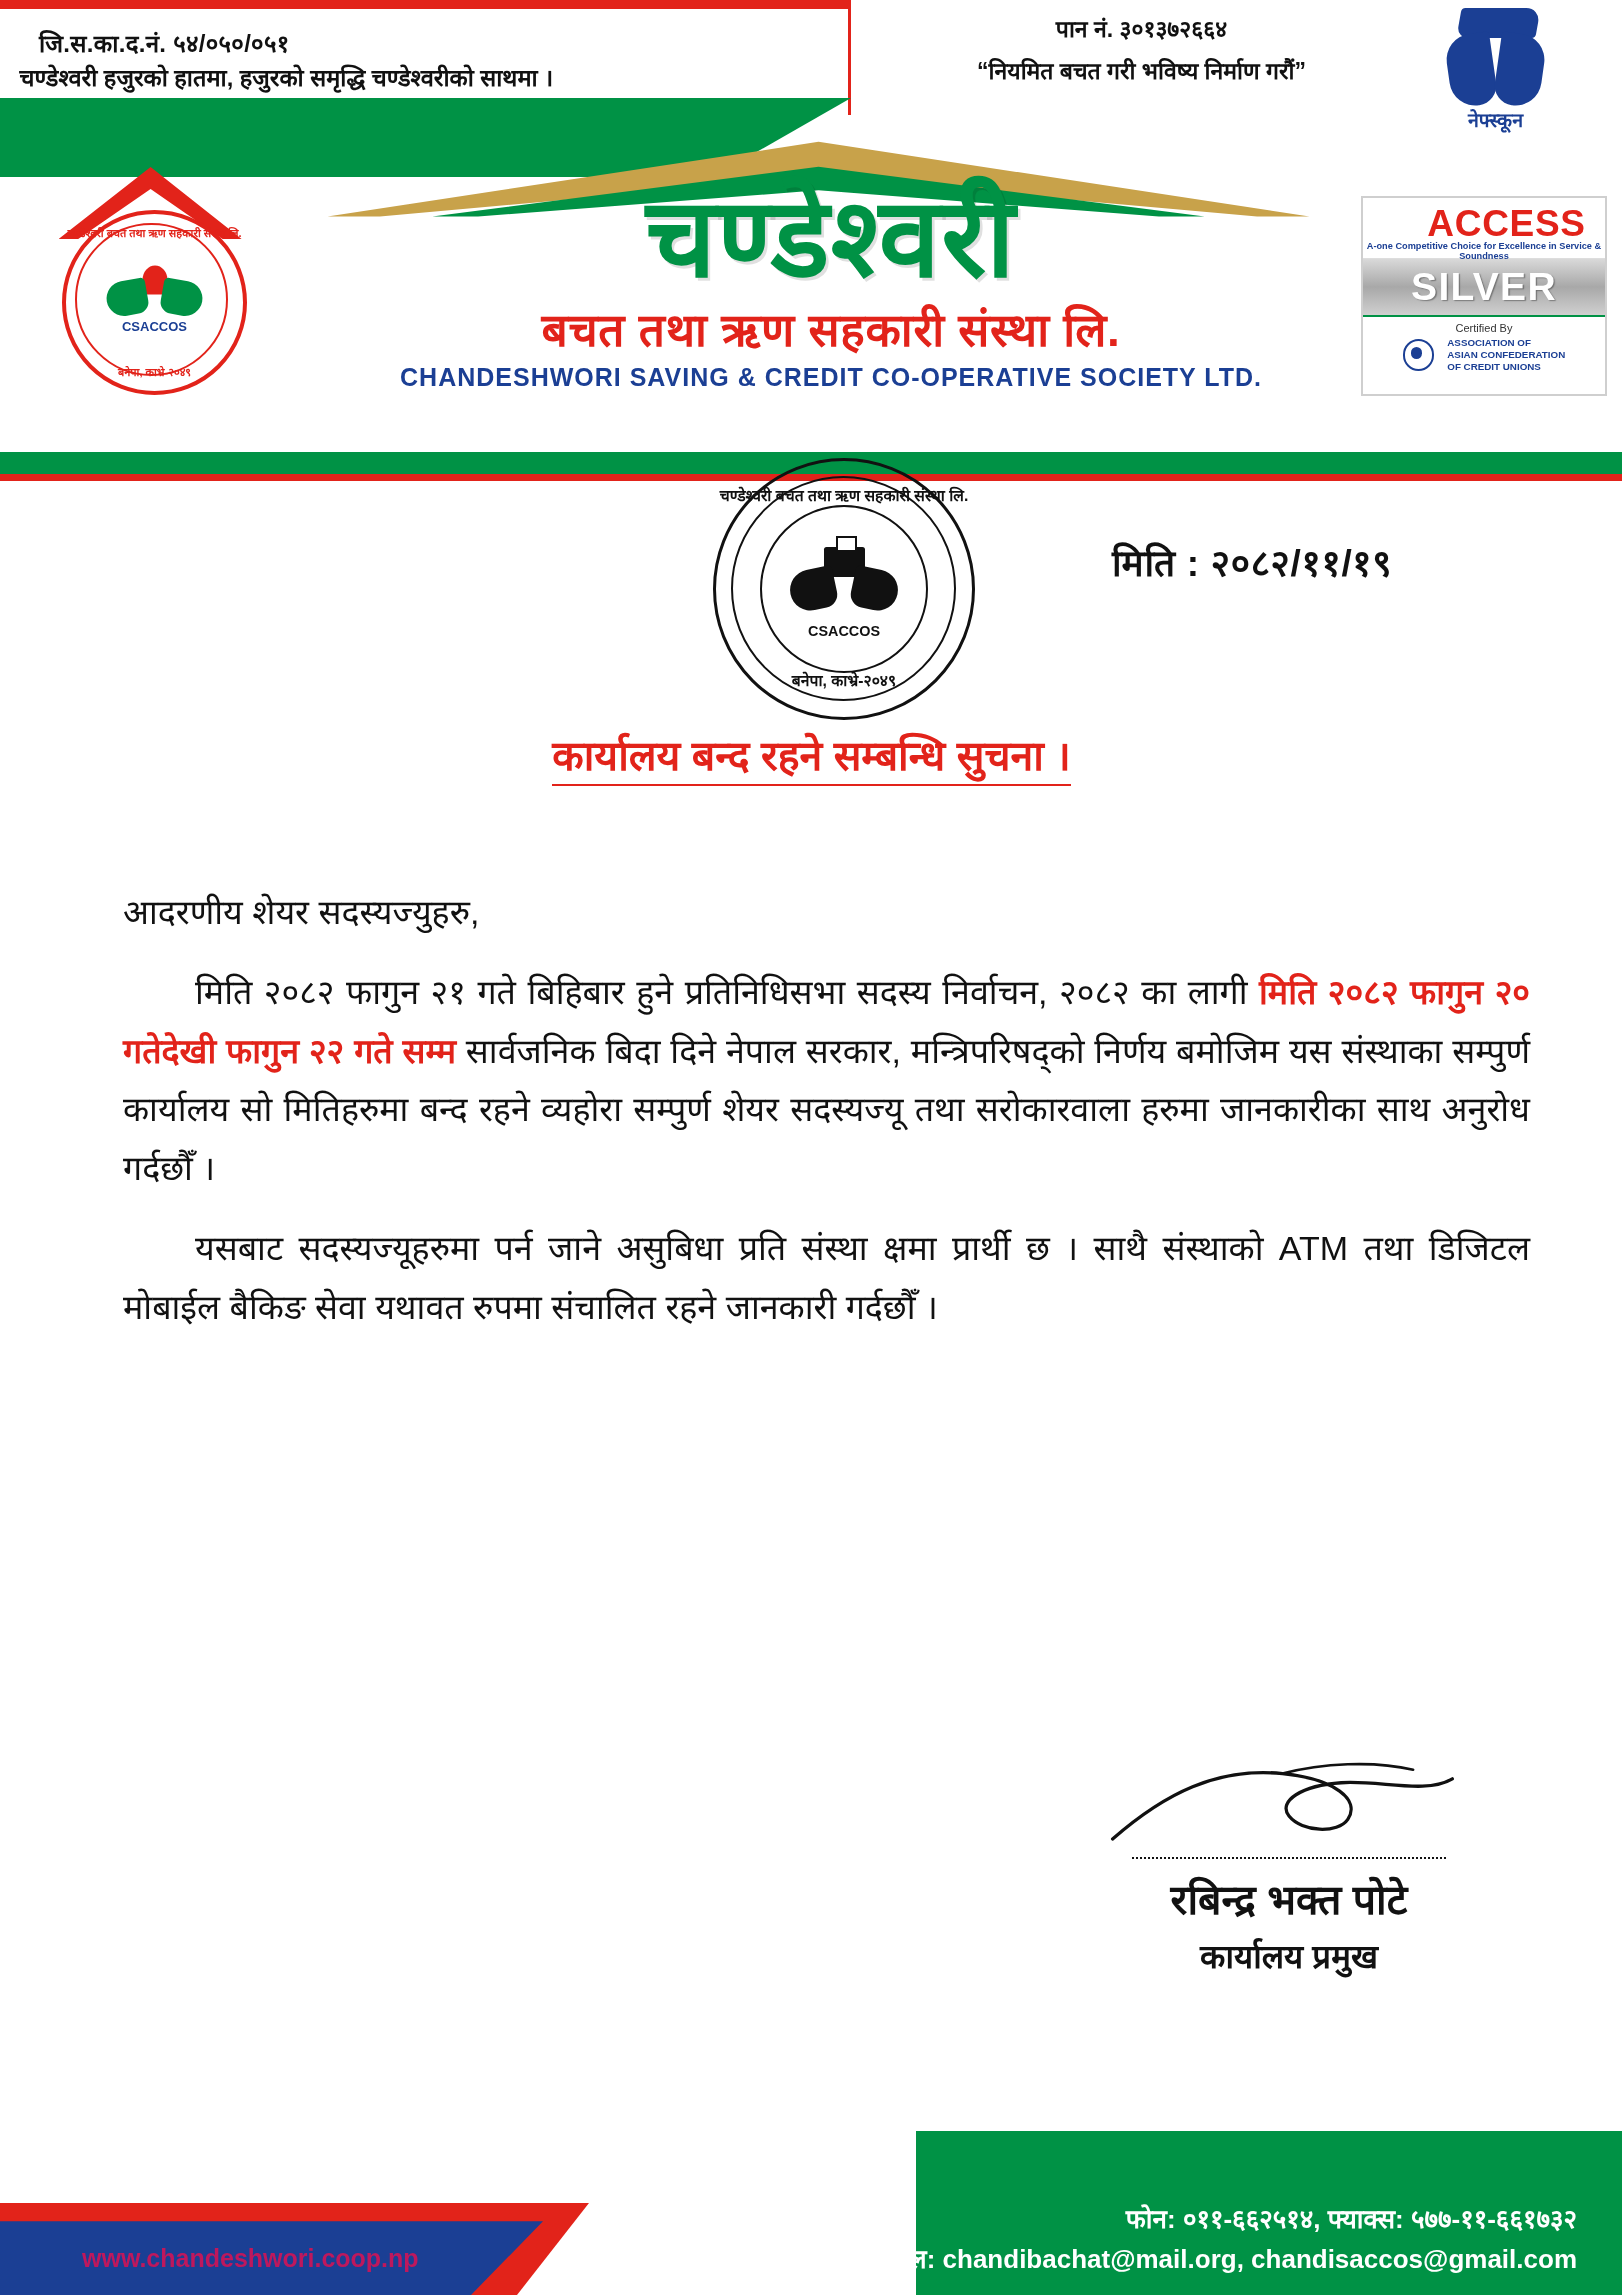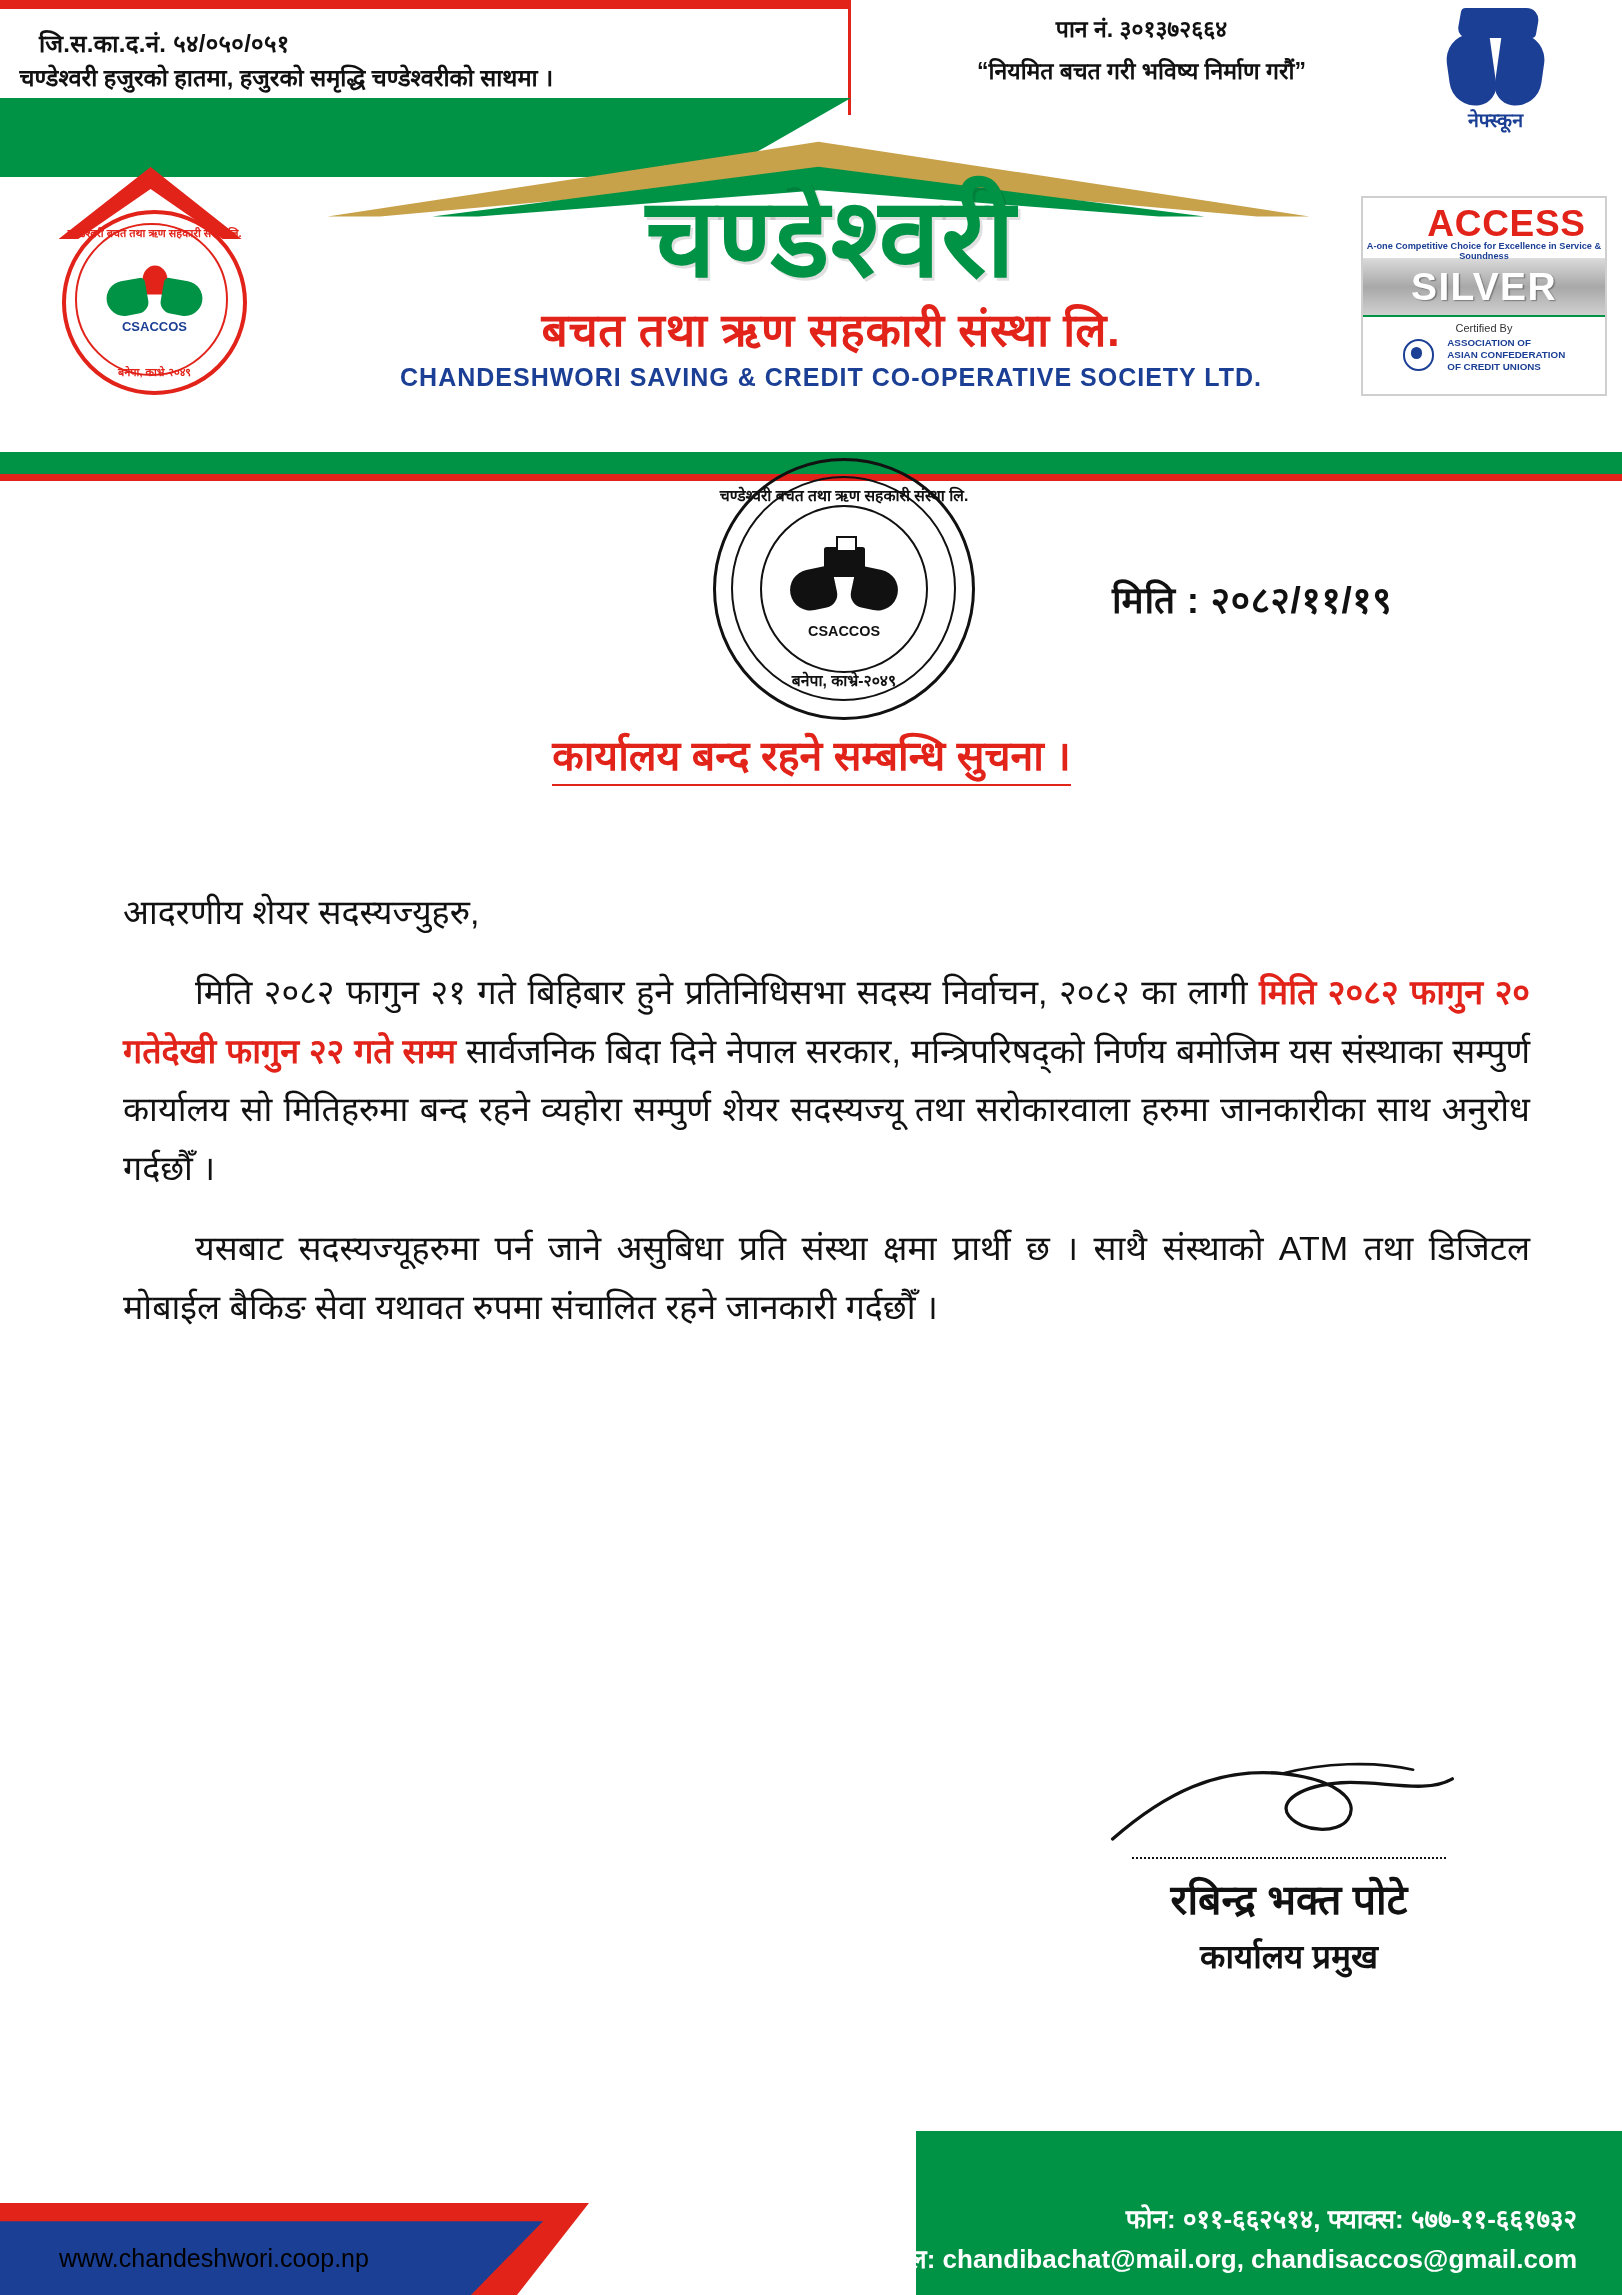--- a/index.html
+++ b/index.html
@@ -477,21 +477,21 @@
     text-align: center;
     font-size: 14.4px;
     font-weight: bold;
     color: #111111;
   }
 
   
   .doc-date {
     position: absolute;
     left: 1112px;
-    top: 573px;
+    top: 536px;
     font-size: 37px;
     font-weight: bold;
     color: #111111;
     letter-spacing: 0.7px;
   }
 
   
   .subject {
     position: absolute;
     left: 0;
@@ -574,25 +574,25 @@
   }
   .footer-blue-wedge {
     position: absolute;
     left: 0; bottom: 0;
     width: 641px; height: 92px;
     background: #1b3f94;
     clip-path: polygon(0 18.3px, 543px 18.3px, 471px 92px, 0 92px);
   }
   .footer-web {
     position: absolute;
-    left: 59px;
+    left: 82px;
     bottom: 22px;
     font-size: 25px;
-    color: #000000;
-    font-weight: normal;
+    color: #be185d;
+    font-weight: bold;
   }
   .footer-lines {
     position: absolute;
     right: 46px;
     bottom: 15.7px;
     text-align: right;
     color: #ffffff;
     font-size: 26px;
     line-height: 1.55;
     font-weight: bold;

